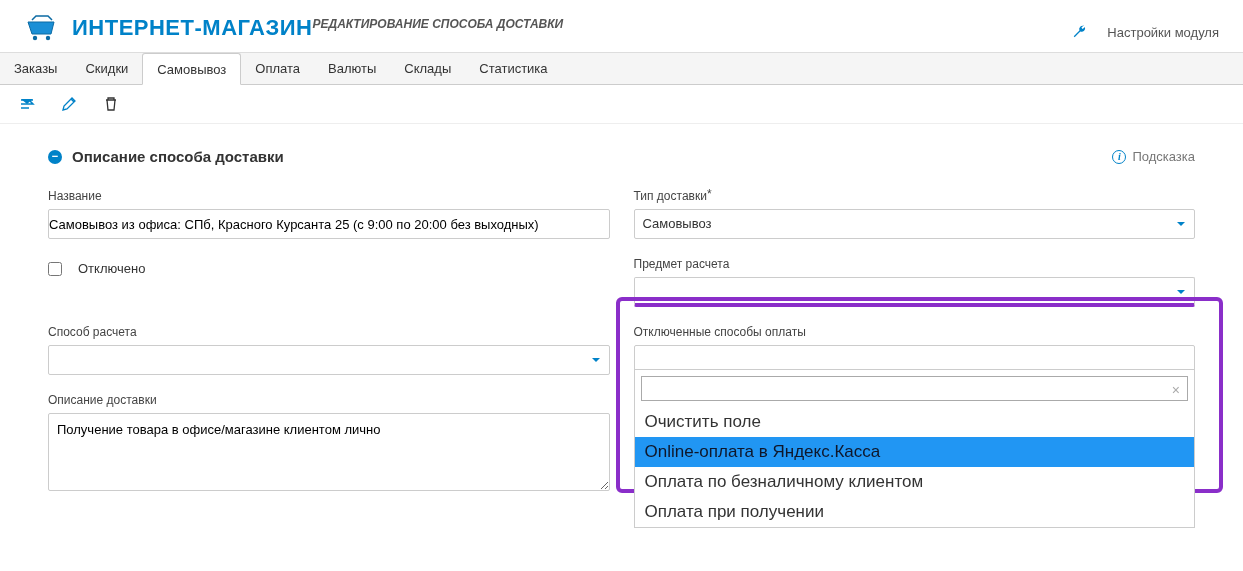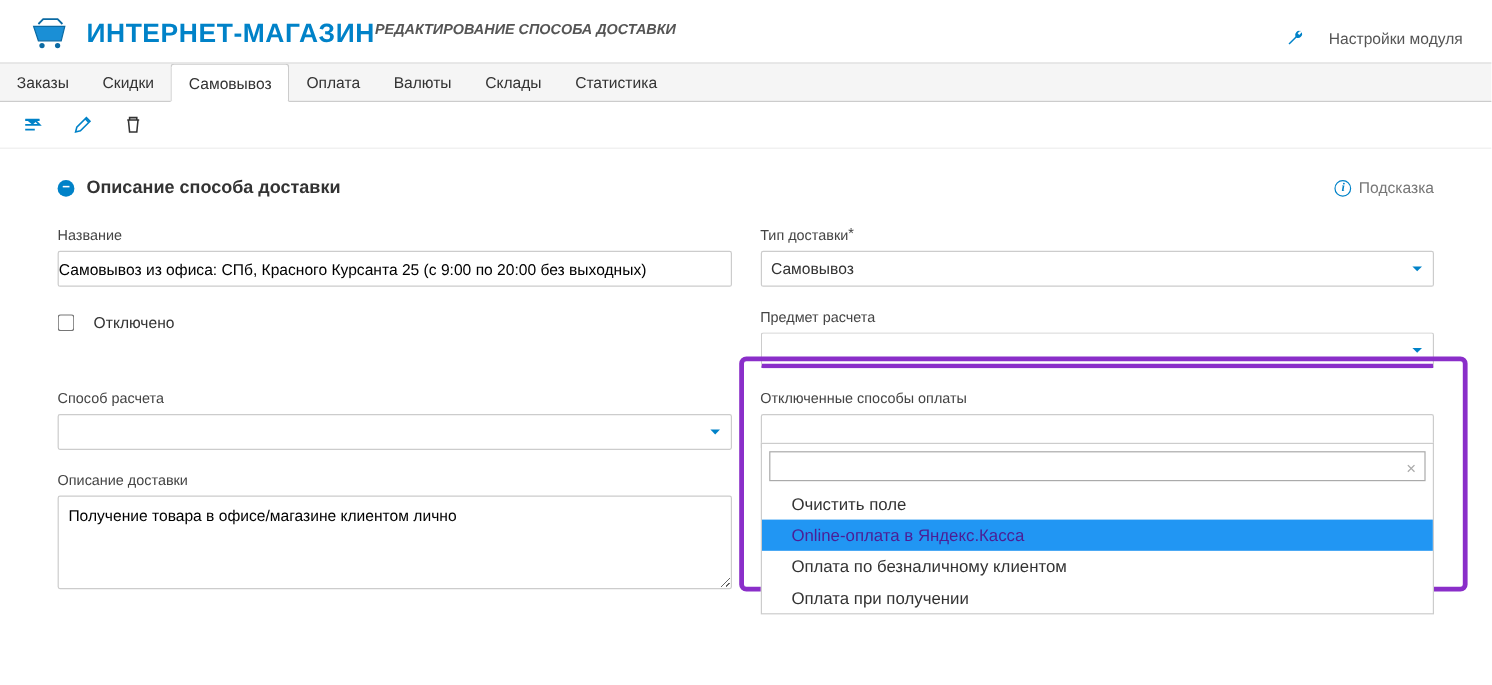--- a/index.html
+++ b/index.html
@@ -29,23 +29,23 @@
 .form-select { border: 1px solid #ccc; border-radius: 2px; padding: 6px 8px; font-size: 13px; width: 100%; height: 30px; background: #fff; position: relative; }
 .select-wrap { position: relative; }
 .select-caret { position: absolute; right: 10px; top: 50%; transform: translateY(-50%); width: 0; height: 0; border-left: 4px solid transparent; border-right: 4px solid transparent; border-top: 4px solid #0082c8; pointer-events: none; }
 .checkbox-row { display: flex; align-items: center; gap: 16px; padding-top: 4px; }
 .checkbox-row input { width: 14px; height: 14px; }
 .textarea { border: 1px solid #ccc; border-radius: 2px; padding: 8px; font-size: 13px; width: 100%; height: 78px; resize: both; font-family: inherit; }
 .highlight-box { position: absolute; border: 4px solid #8a2ec9; border-radius: 6px; pointer-events: none; }
 .dropdown-panel { position: absolute; background: #fff; border: 1px solid #ccc; z-index: 10; left: 0; right: 0; top: 44px; }
 .dropdown-search { border: 1px solid #aaa; margin: 6px; padding: 4px 22px 4px 6px; font-size: 13px; width: calc(100% - 12px); }
 .dropdown-clear { position: absolute; right: 14px; top: 12px; color: #aaa; font-size: 14px; cursor: pointer; }
-.dropdown-item { padding: 5px 25px; font-size: 14px; cursor: pointer; }
+.dropdown-item { padding: 5px 10px; font-size: 17px; cursor: pointer; }
 .dropdown-item.clear-field { color: #333; }
-.dropdown-item.selected { background: #2196f3; color: #4c1d95; }
+.dropdown-item.selected { background: #2196f3; color: #0f172a; }
 .form-col.relwrap { position: relative; }
 .desc-textarea-wrap { position: relative; }
 </style>
 </head>
 <body>
 
 <div class="header">
   <span class="logo-icon">
     <svg viewBox="0 0 36 28">
         <path d="M4 8 L30 8 L27 20 L8 20 Z" fill="#1a8fd6" stroke="#0b6aa3" stroke-width="1"></path>

